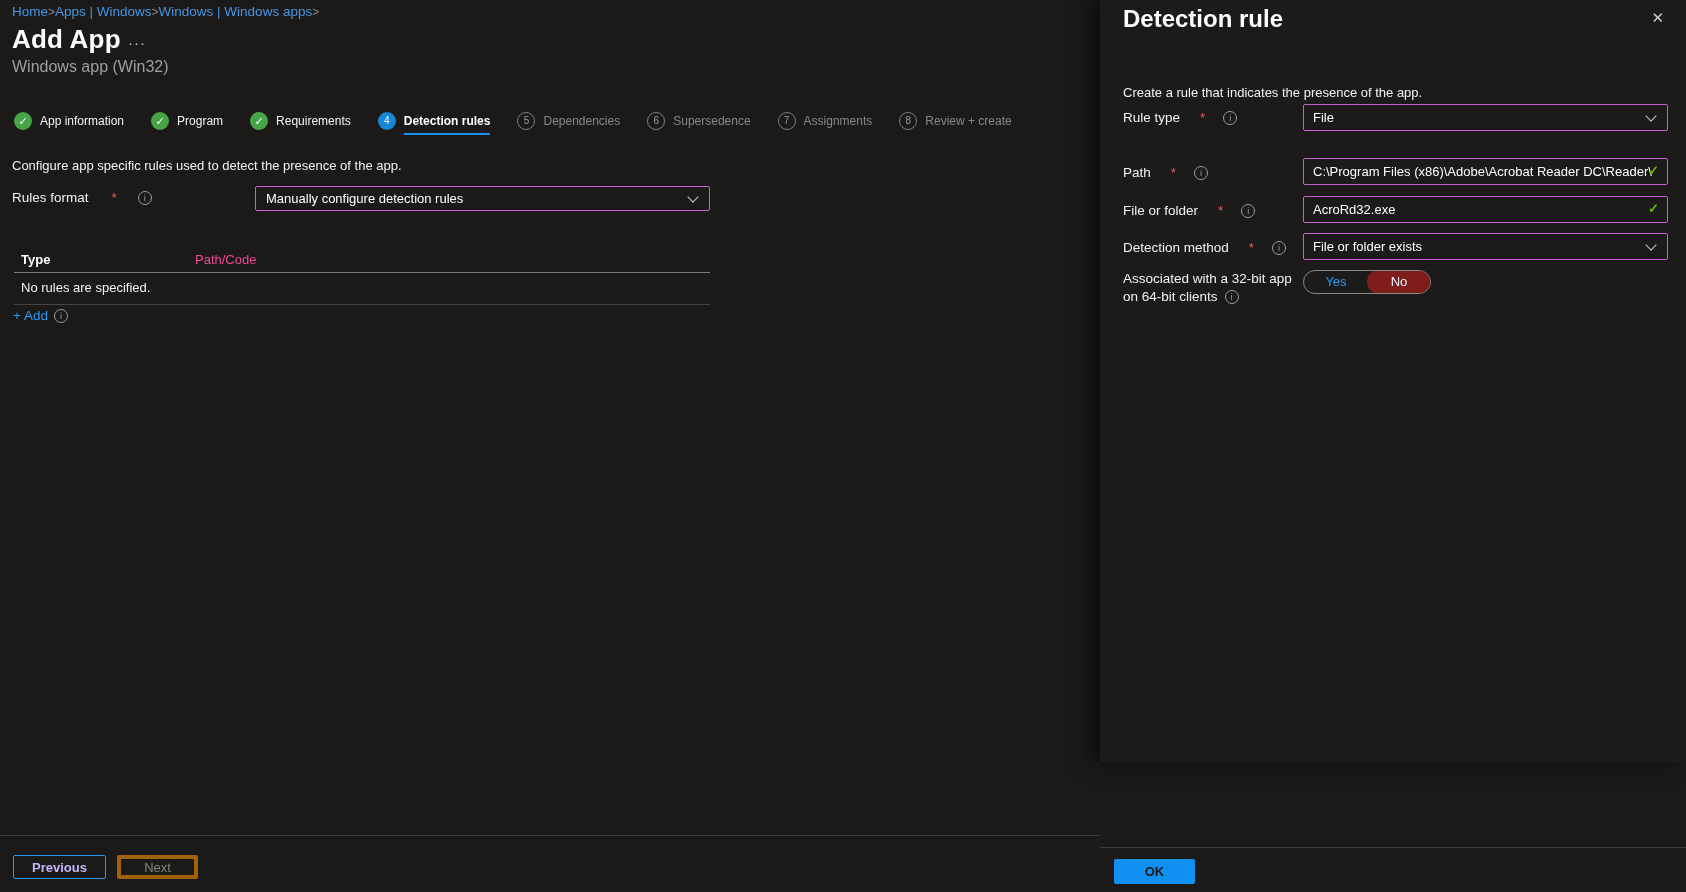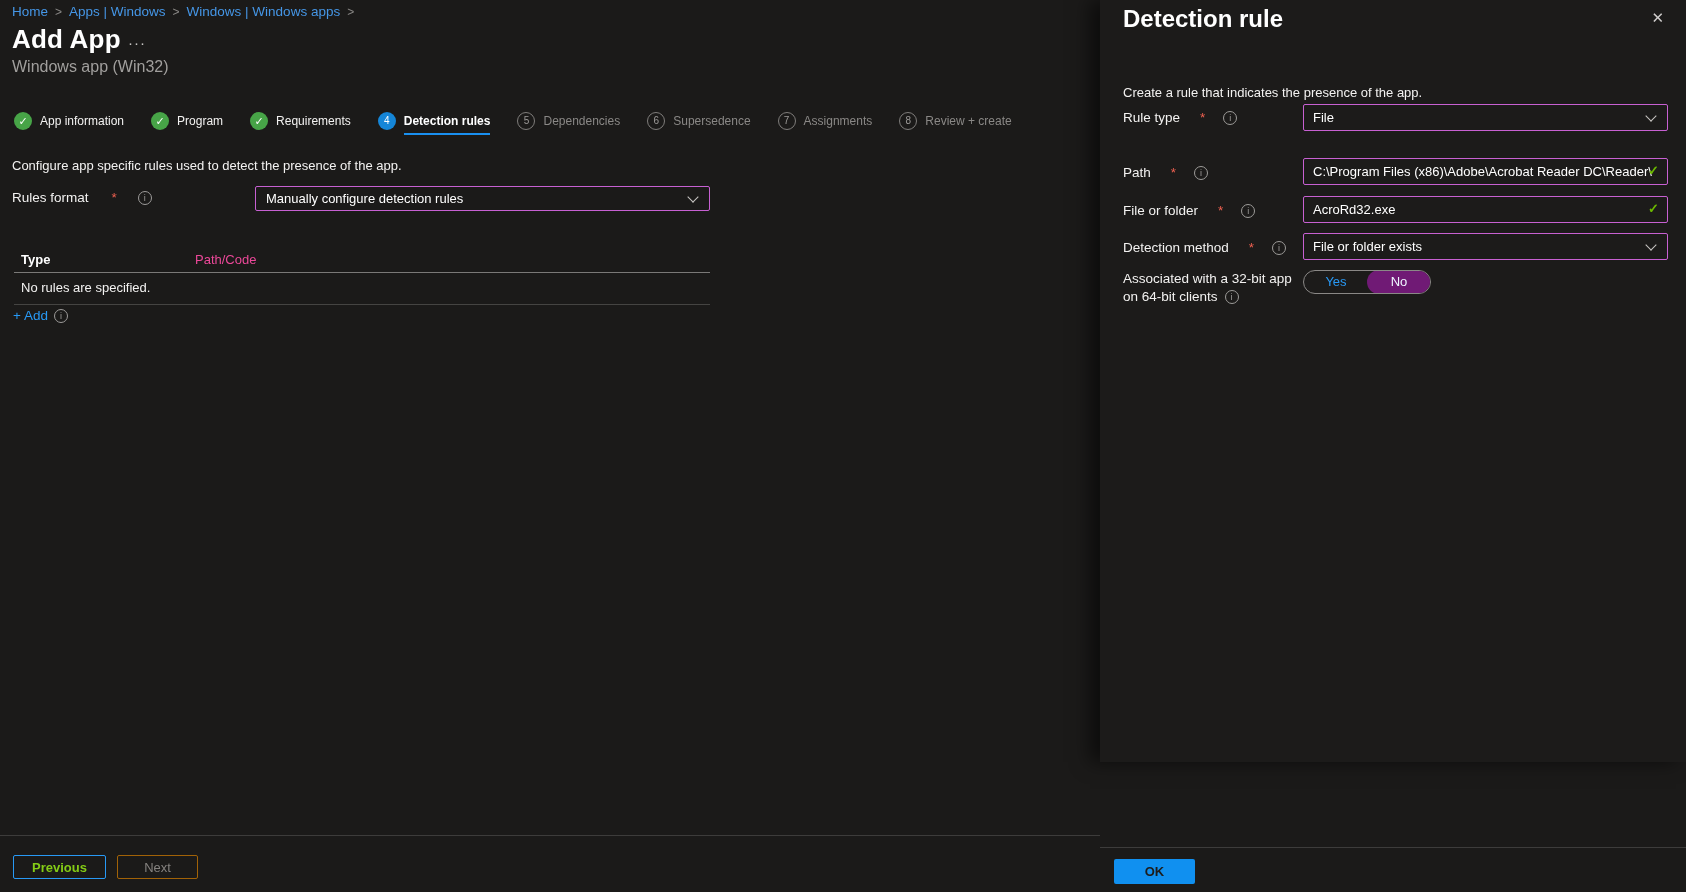--- a/index.html
+++ b/index.html
@@ -6,21 +6,21 @@
   html,body { width:1686px; height:892px; overflow:hidden; }
   body {
     background:#1b1a19;
     font-family:"Liberation Sans", sans-serif;
     color:#ffffff;
     position:relative;
   }
   .abs { position:absolute; }
 
   
-  .breadcrumb { left:12px; top:4px; display:flex; align-items:center; gap:7px; font-size:13.5px; }
+  .breadcrumb { left:12px; top:4px; display:flex; align-items:center; font-size:13.5px; }
   .crumb { color:#4596e6; cursor:pointer; }
   .crumb-sep { color:#8a8886; font-size:12px; }
   .page-title { left:12px; top:24px; font-size:26px; font-weight:bold; color:#ffffff; letter-spacing:0.2px; }
   .title-ellipsis { left:128px; top:34px; color:#c8c6c4; font-size:15px; letter-spacing:1px; cursor:pointer; }
   .page-subtitle { left:12px; top:58px; font-size:16px; color:#a19f9d; }
 
   
   .steps { left:14px; top:112px; display:flex; align-items:center; gap:27px; white-space:nowrap; }
   .step { display:flex; align-items:center; gap:8px; cursor:pointer; }
   .step-icon {
@@ -64,22 +64,22 @@
   .tbl-line1 { left:14px; top:272px; width:696px; height:1px; background:#7a7977; }
   .tbl-empty { left:21px; top:280px; font-size:13px; color:#f3f2f1; }
   .tbl-line2 { left:14px; top:304px; width:696px; height:1px; background:#454442; }
   .add-link { left:13px; top:308px; display:flex; align-items:center; gap:6px; cursor:pointer; }
   .add-link-text { color:#2899f5; font-size:13.5px; }
 
   
   .main-footer-line { left:0; top:835px; width:1100px; height:1px; background:#3d3c3b; }
   .btn { position:absolute; height:24px; border-radius:2px; background:transparent;
          font-size:13px; display:flex; align-items:center; justify-content:center; cursor:pointer; }
-  .btn-previous { left:13px; top:855px; width:93px; border:1px solid #2899f5; color:#84cc16; font-weight:bold; }
-  .btn-next { left:117px; top:855px; width:81px; border:1px solid #a16207; color:#85827f; }
+  .btn-previous { left:13px; top:855px; width:93px; border:1px solid #2899f5; color:#c4b5fd; font-weight:bold; }
+  .btn-next { left:117px; top:855px; width:81px; border:4px solid #a16207; color:#85827f; }
 
   
   .panel {
     left:1100px; top:0; width:586px; height:762px;
     background:#1c1b1a; box-shadow:-10px 0 18px rgba(0,0,0,0.55);
   }
   .panel .abs { position:absolute; }
   .panel-title { left:23px; top:5px; font-size:24px; font-weight:bold; color:#ffffff; }
   .panel-close { right:22px; top:9px; font-size:15px; color:#d0cecd; cursor:pointer; }
   .panel-desc { left:23px; top:85px; font-size:13px; color:#f3f2f1; }
@@ -98,21 +98,21 @@
 
   
   .toggle {
     left:203px; top:270px; width:128px; height:24px;
     border:1px solid #8a8886; border-radius:13px;
     display:flex; align-items:flex-end; cursor:pointer; overflow:hidden;
   }
   .toggle-opt { flex:1; text-align:center; font-size:13px; line-height:22px; }
   .toggle-opt.yes { color:#2899f5; }
   .toggle-opt.no {
-    background:#701a75; color:#eef7ff; border-radius:12px; height:24px; line-height:24px;
+    background:#7f1d1d; color:#eef7ff; border-radius:12px; height:24px; line-height:24px;
     margin:-1px; flex:0 0 64px;
   }
   .toggle-label1 { left:23px; top:271px; font-size:13.5px; color:#f3f2f1; }
   .toggle-label2 { left:23px; top:289px; font-size:13.5px; color:#f3f2f1; display:flex; align-items:center; gap:7px; }
 
   .panel-footer-line { left:0; top:847px; width:586px; height:1px; background:#3d3c3b; }
   .btn-ok {
     left:14px; top:859px; width:81px; height:25px;
     background:#1090f0; color:#1d1c1b; font-weight:bold; font-size:13px;
     border:none; border-radius:2px; display:flex; align-items:center; justify-content:center; cursor:pointer;

